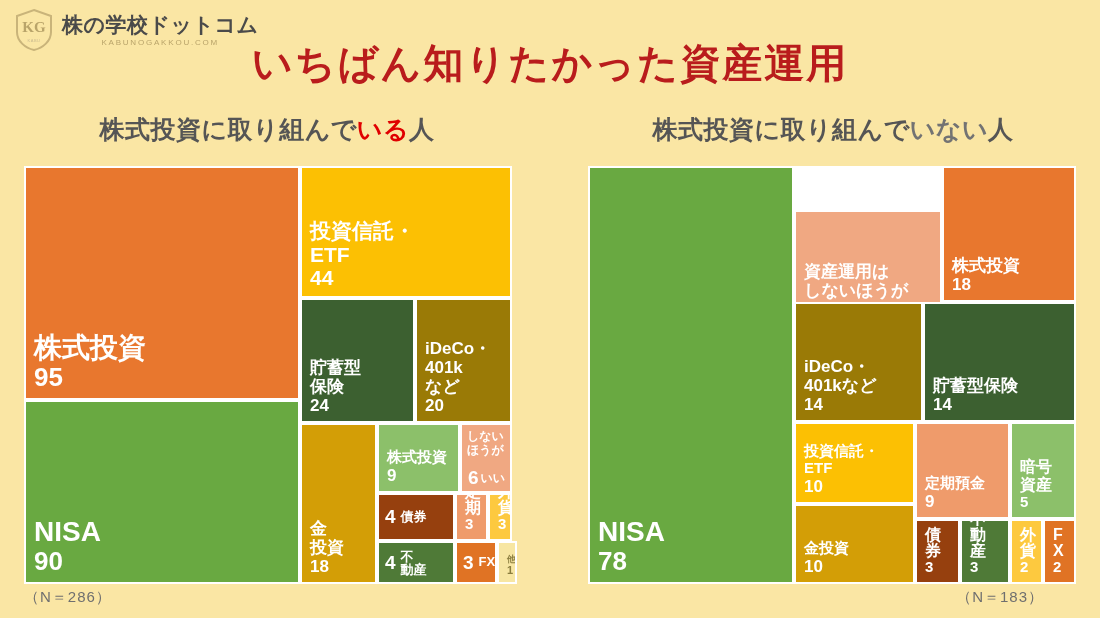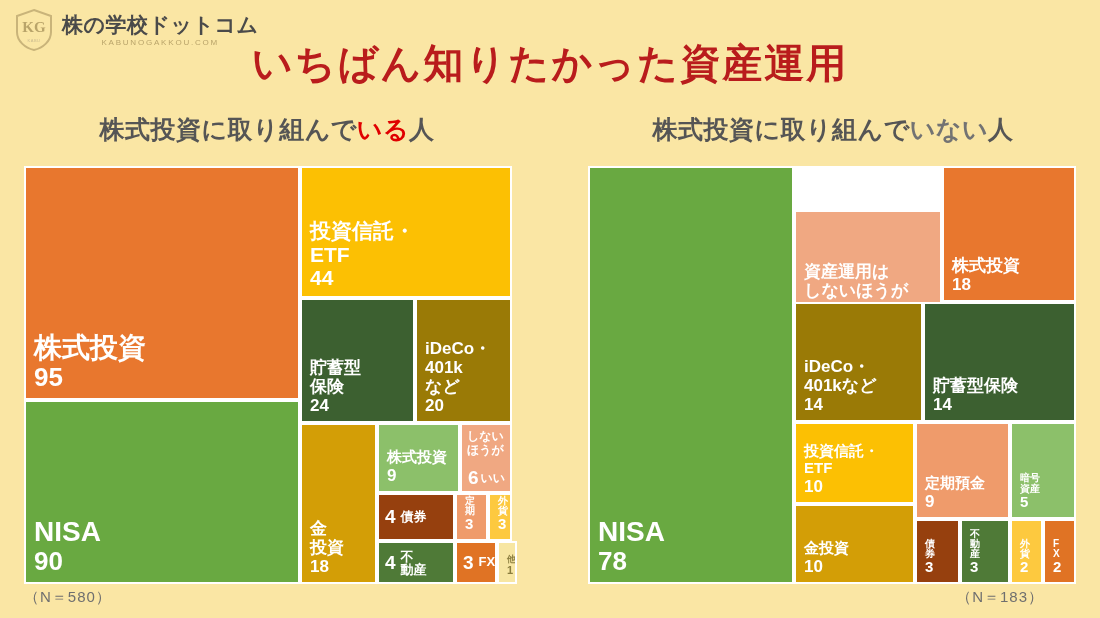--- a/index.html
+++ b/index.html
@@ -114,21 +114,21 @@
 
   
   .sz-xl .lbl { font-size: 28px; }
   .sz-xl .val { font-size: 26px; }
   .sz-lg .lbl { font-size: 21px; }
   .sz-lg .val { font-size: 21px; }
   .sz-md .lbl { font-size: 17px; }
   .sz-md .val { font-size: 17px; }
   .sz-sm .lbl { font-size: 15px; }
   .sz-sm .val { font-size: 17px; }
-  .sz-xs .lbl { font-size: 10px; }
+  .sz-xs .lbl { font-size: 16px; }
   .sz-xs .val { font-size: 15px; }
   .sz-xxs .lbl { font-size: 9px; }
   .sz-xxs .val { font-size: 11px; }
 
   
   .inline-row {
     flex-direction: row;
     align-items: center;
     justify-content: flex-start;
     gap: 5px;
@@ -306,14 +306,14 @@
     <div class="tile sz-xs" style="left: 422px; top: 353px; width: 33px; height: 65px; background: rgb(253, 201, 63);">
       <span class="lbl" style="line-height: 1;">外<br>貨</span>
       <span class="val">2</span>
     </div>
     <div class="tile sz-xs" style="left: 455px; top: 353px; width: 33px; height: 65px; background: rgb(224, 115, 36);">
       <span class="lbl" style="line-height: 1;">F<br>X</span>
       <span class="val">2</span>
     </div>
   </div>
 
-<div class="n-label" id="n-left">（N＝580）</div>
+<div class="n-label" id="n-left">（N＝286）</div>
 <div class="n-label" id="n-right">（N＝183）</div>
 
 </body></html>

